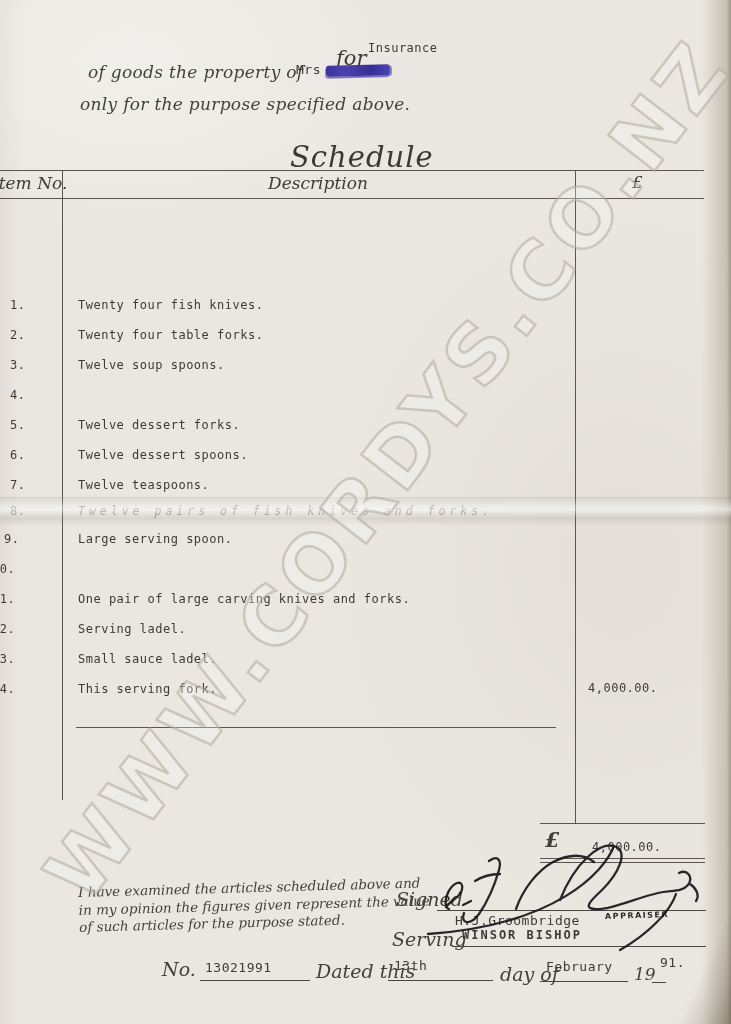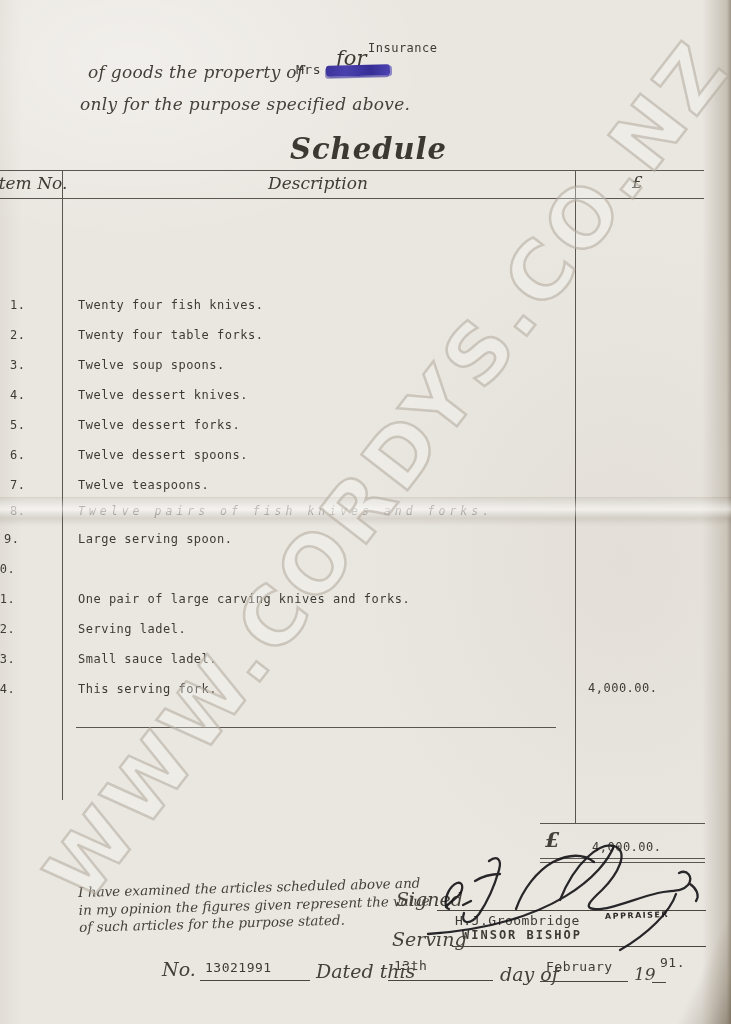--- a/index.html
+++ b/index.html
@@ -20,21 +20,21 @@
   .typed{font-family:"DejaVu Sans Mono","Liberation Mono",monospace;font-size:12px;
          letter-spacing:.5px;color:#3e3b36;white-space:pre;}
   .abs{position:absolute;}
   .hline{position:absolute;height:1px;background:#5a564f;}
   .vline{position:absolute;width:1px;background:#5a564f;}
   .uline{position:absolute;height:1px;background:#4a463f;}
   
   .title-main{font-size:40px;font-weight:bold;letter-spacing:1px;color:#3c3832;}
   .title-for{font-size:21px;color:#3c3832;}
   .hdr-line{font-size:17px;letter-spacing:.3px;}
-  .schedule-title{font-size:29px;font-weight:bold;color:#3c3832;letter-spacing:1px;}
+  .schedule-title{font-size:29px;font-weight:normal;color:#3c3832;letter-spacing:1px;margin-top:8px;}
   .colhead{font-size:17px;color:#3f3b35;}
   .redaction{position:absolute;left:326px;top:65px;width:64px;height:11px;border-radius:3px;
         transform:rotate(-1.5deg);
         background:linear-gradient(90deg,#3c339c,#4a41ae 30%,#362e96 70%,#4d44b2);
         box-shadow:2px 1px 0 rgba(70,61,176,.55), -1px 2px 0 rgba(54,46,150,.5);}
   
   .row{position:absolute;left:0;width:731px;height:22px;}
   .row .no{position:absolute;top:0;}
   .row .desc{position:absolute;left:78px;top:0;}
   .row.faded{opacity:.52;}
@@ -84,21 +84,20 @@
       <div class="row" style="top: 328px;">
       <span class="typed no" style="left: 10px;">2.</span>
       <span class="typed desc">Twenty four table forks.</span>
     </div>
       <div class="row" style="top: 358px;">
       <span class="typed no" style="left: 10px;">3.</span>
       <span class="typed desc">Twelve soup spoons.</span>
     </div>
       <div class="row" style="top: 388px;">
       <span class="typed no" style="left: 10px;">4.</span>
-      <span class="typed desc">Twelve dessert knives.</span>
     </div>
       <div class="row" style="top: 418px;">
       <span class="typed no" style="left: 10px;">5.</span>
       <span class="typed desc">Twelve dessert forks.</span>
     </div>
       <div class="row" style="top: 448px;">
       <span class="typed no" style="left: 10px;">6.</span>
       <span class="typed desc">Twelve dessert spoons.</span>
     </div>
       <div class="row" style="top: 478px;">

